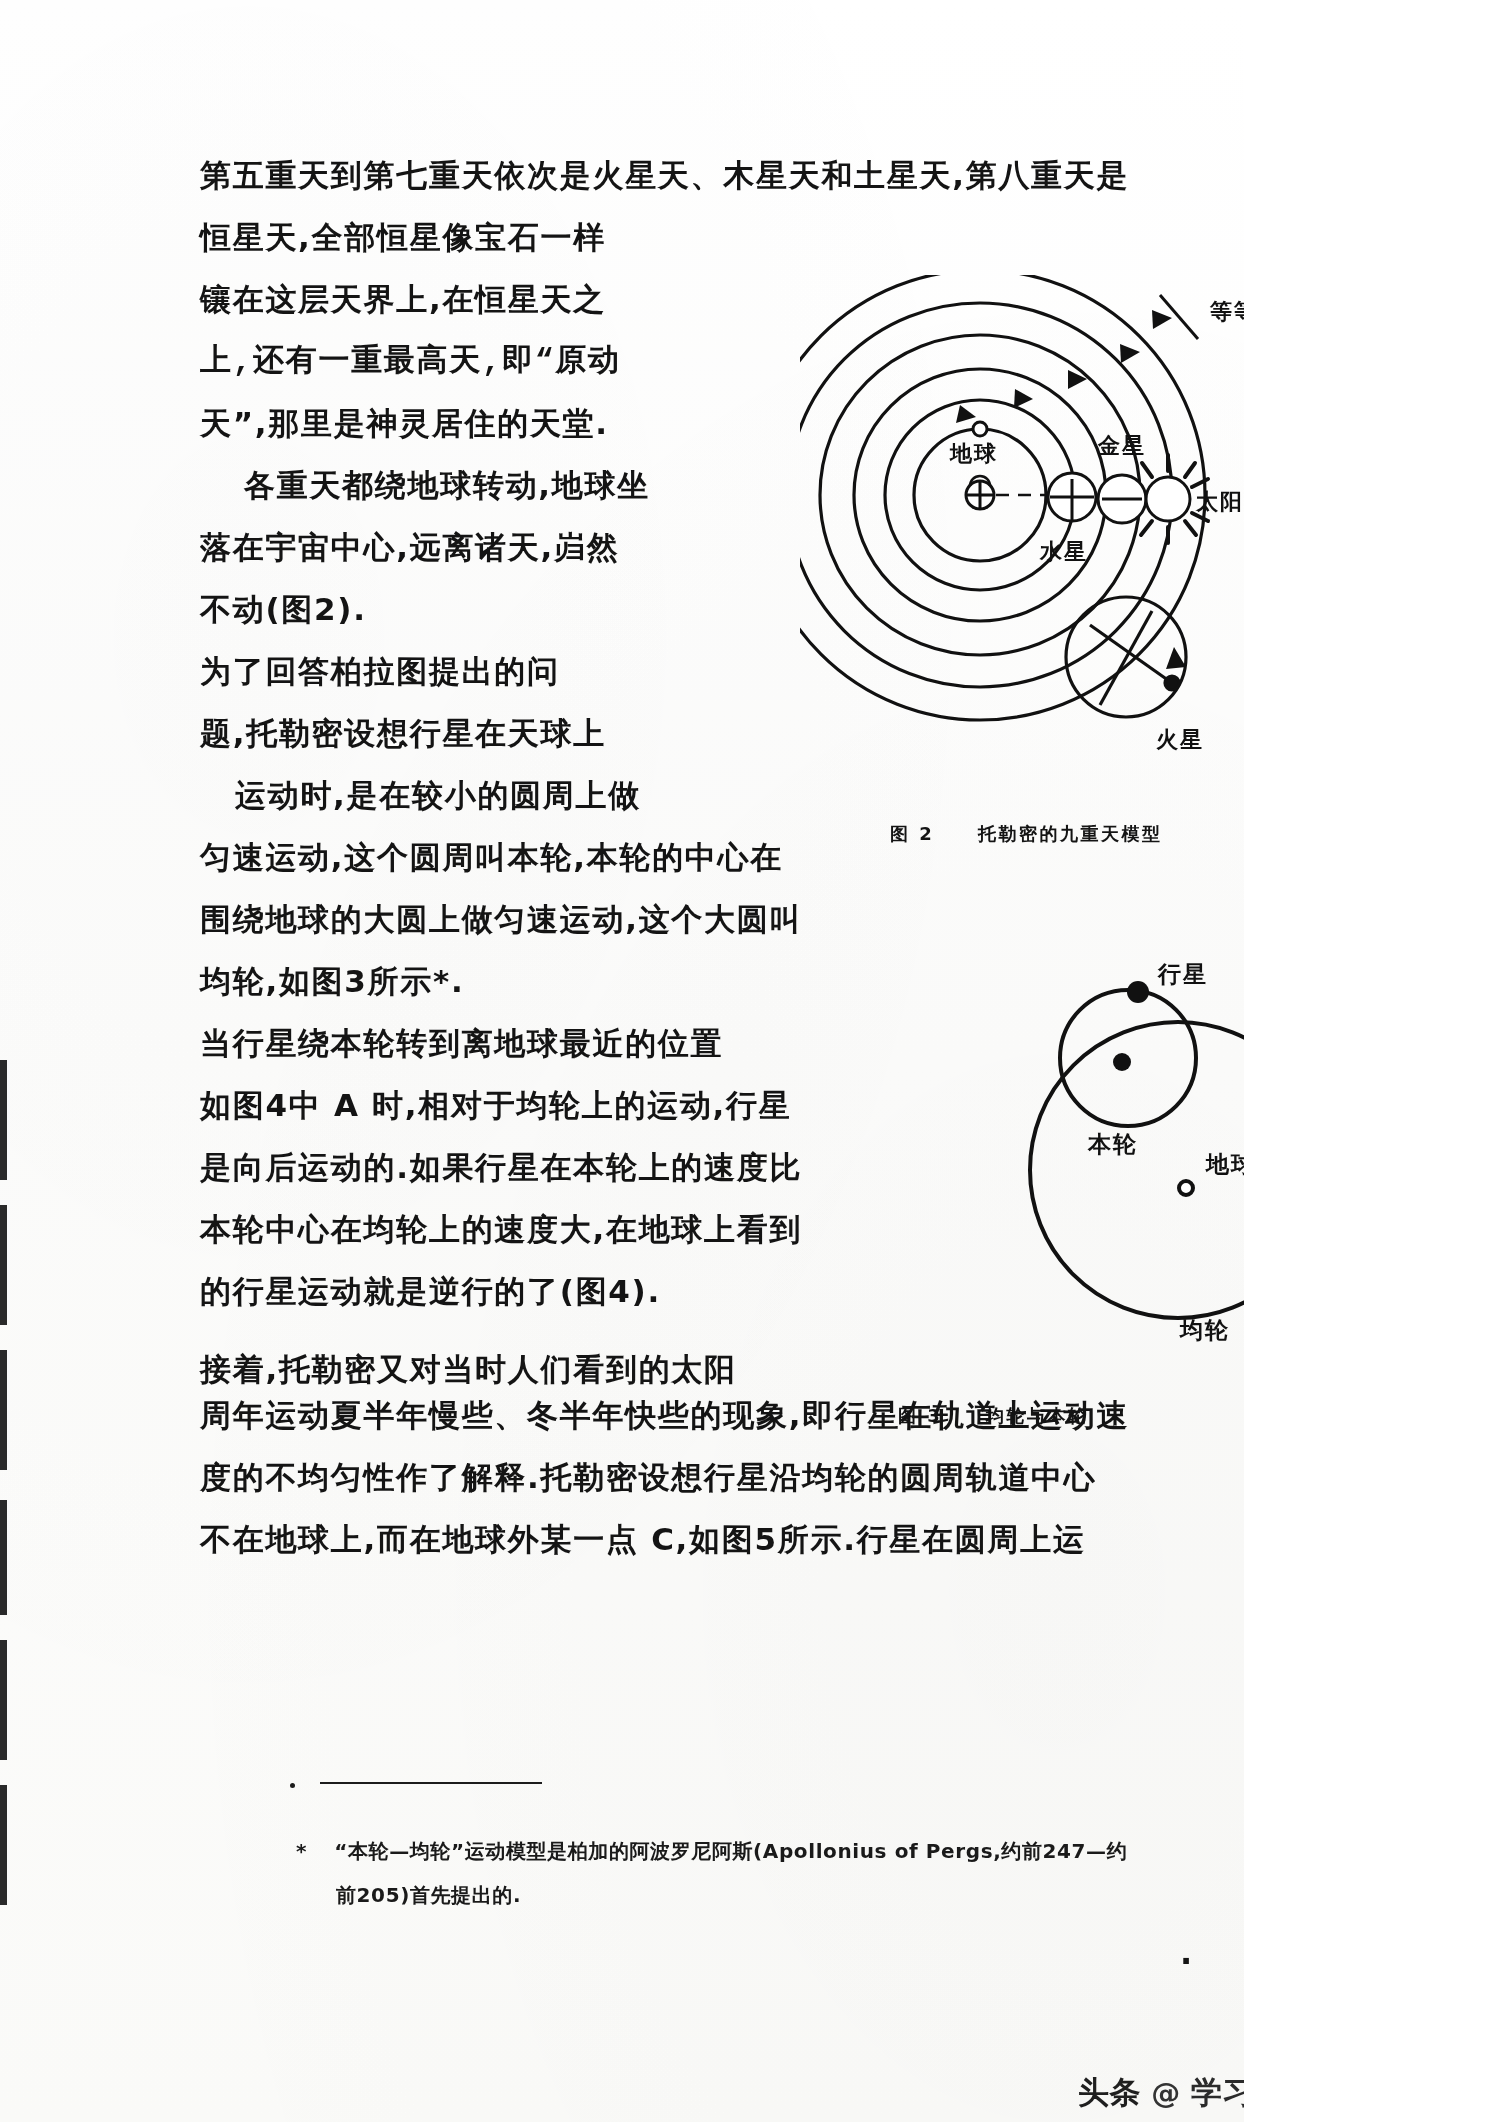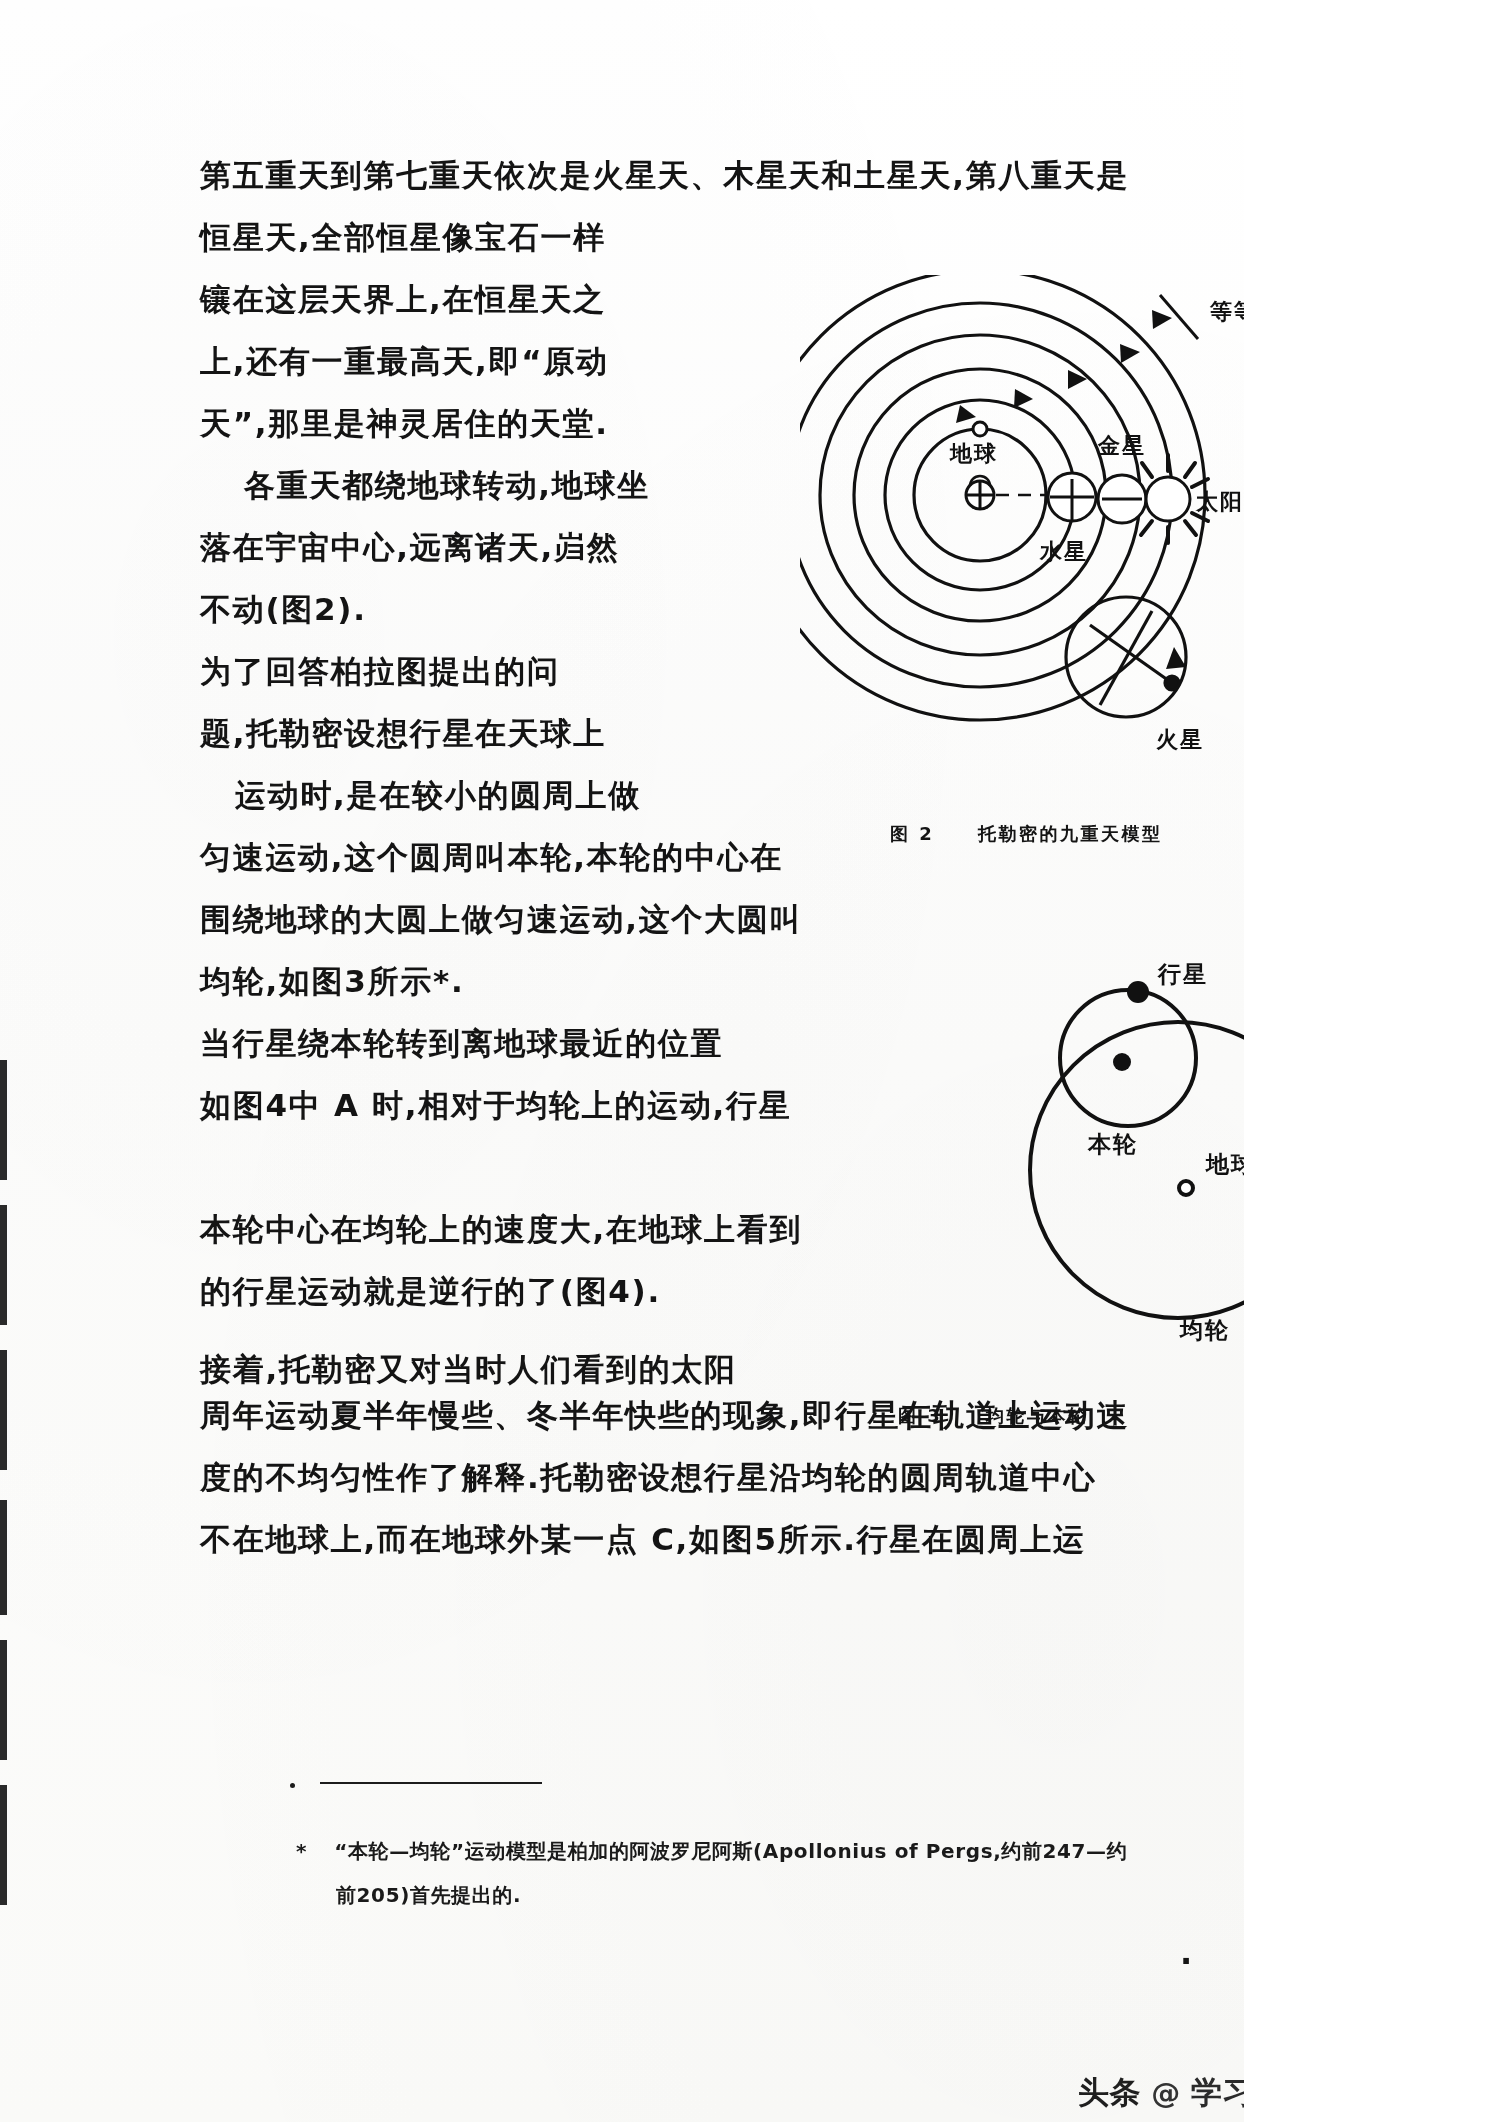--- a/index.html
+++ b/index.html
@@ -127,36 +127,37 @@
   <div class="edge-mark" style="top:1205px;height:120px;"></div>
   <div class="edge-mark" style="top:1350px;height:120px;"></div>
   <div class="edge-mark" style="top:1500px;height:115px;"></div>
   <div class="edge-mark" style="top:1640px;height:120px;"></div>
   <div class="edge-mark" style="top:1785px;height:120px;"></div>
 
   <div class="body-line" style="left:200px; top:160px;">第五重天到第七重天依次是火星天、木星天和土星天,第八重天是</div>
 
   <div class="body-line" style="left:200px; top:222px;">恒星天,全部恒星像宝石一样</div>
   <div class="body-line" style="left:200px; top:284px;">镶在这层天界上,在恒星天之</div>
-  <div class="body-line" style="left:200px; top:346px;">上,还有一重最高天,即“原动</div>
+  <div class="body-line" style="left:200px; top:346px;font-family:Liberation Mono, monospace;">上,还有一重最高天,即“原动</div>
   <div class="body-line" style="left:200px; top:408px;">天”,那里是神灵居住的天堂.</div>
   <div class="body-line" style="left:200px; top:470px;margin-left:44px;">各重天都绕地球转动,地球坐</div>
   <div class="body-line" style="left:200px; top:532px;">落在宇宙中心,远离诸天,岿然</div>
   <div class="body-line" style="left:200px; top:594px;">不动(图2).</div>
 
   <div class="body-line" style="left:200px; top:656px;">  为了回答柏拉图提出的问</div>
   <div class="body-line" style="left:200px; top:718px;">题,托勒密设想行星在天球上</div>
   <div class="body-line" style="left:200px; top:780px;margin-left:35px;">运动时,是在较小的圆周上做</div>
 
   <div class="body-line" style="left:200px; top:842px;">匀速运动,这个圆周叫本轮,本轮的中心在</div>
   <div class="body-line" style="left:200px; top:904px;">围绕地球的大圆上做匀速运动,这个大圆叫</div>
   <div class="body-line" style="left:200px; top:966px;">均轮,如图3所示*.</div>
 
   <div class="body-line" style="left:200px; top:1028px;">  当行星绕本轮转到离地球最近的位置</div>
   <div class="body-line" style="left:200px; top:1090px;">如图4中 A 时,相对于均轮上的运动,行星</div>
+  <div class="body-line" style="left:200px; top:1152px;">是向后运动的.如果行星在本轮上的速度比</div>
   <div class="body-line" style="left:200px; top:1214px;">本轮中心在均轮上的速度大,在地球上看到</div>
   <div class="body-line" style="left:200px; top:1276px;">的行星运动就是逆行的了(图4).</div>
 
   <div class="body-line" style="left:200px; top:1338px;margin-top:16px;">  接着,托勒密又对当时人们看到的太阳</div>
   <div class="body-line" style="left:200px; top:1400px;">周年运动夏半年慢些、冬半年快些的现象,即行星在轨道上运动速</div>
   <div class="body-line" style="left:200px; top:1462px;">度的不均匀性作了解释.托勒密设想行星沿均轮的圆周轨道中心</div>
   <div class="body-line" style="left:200px; top:1524px;">不在地球上,而在地球外某一点 C,如图5所示.行星在圆周上运</div>
 
   <svg class="figure-svg" style="left:800px; top:275px;" width="500" height="530" viewBox="0 0 500 530">
     <g fill="none" stroke="#111111" stroke-width="3.2" stroke-linecap="round">

